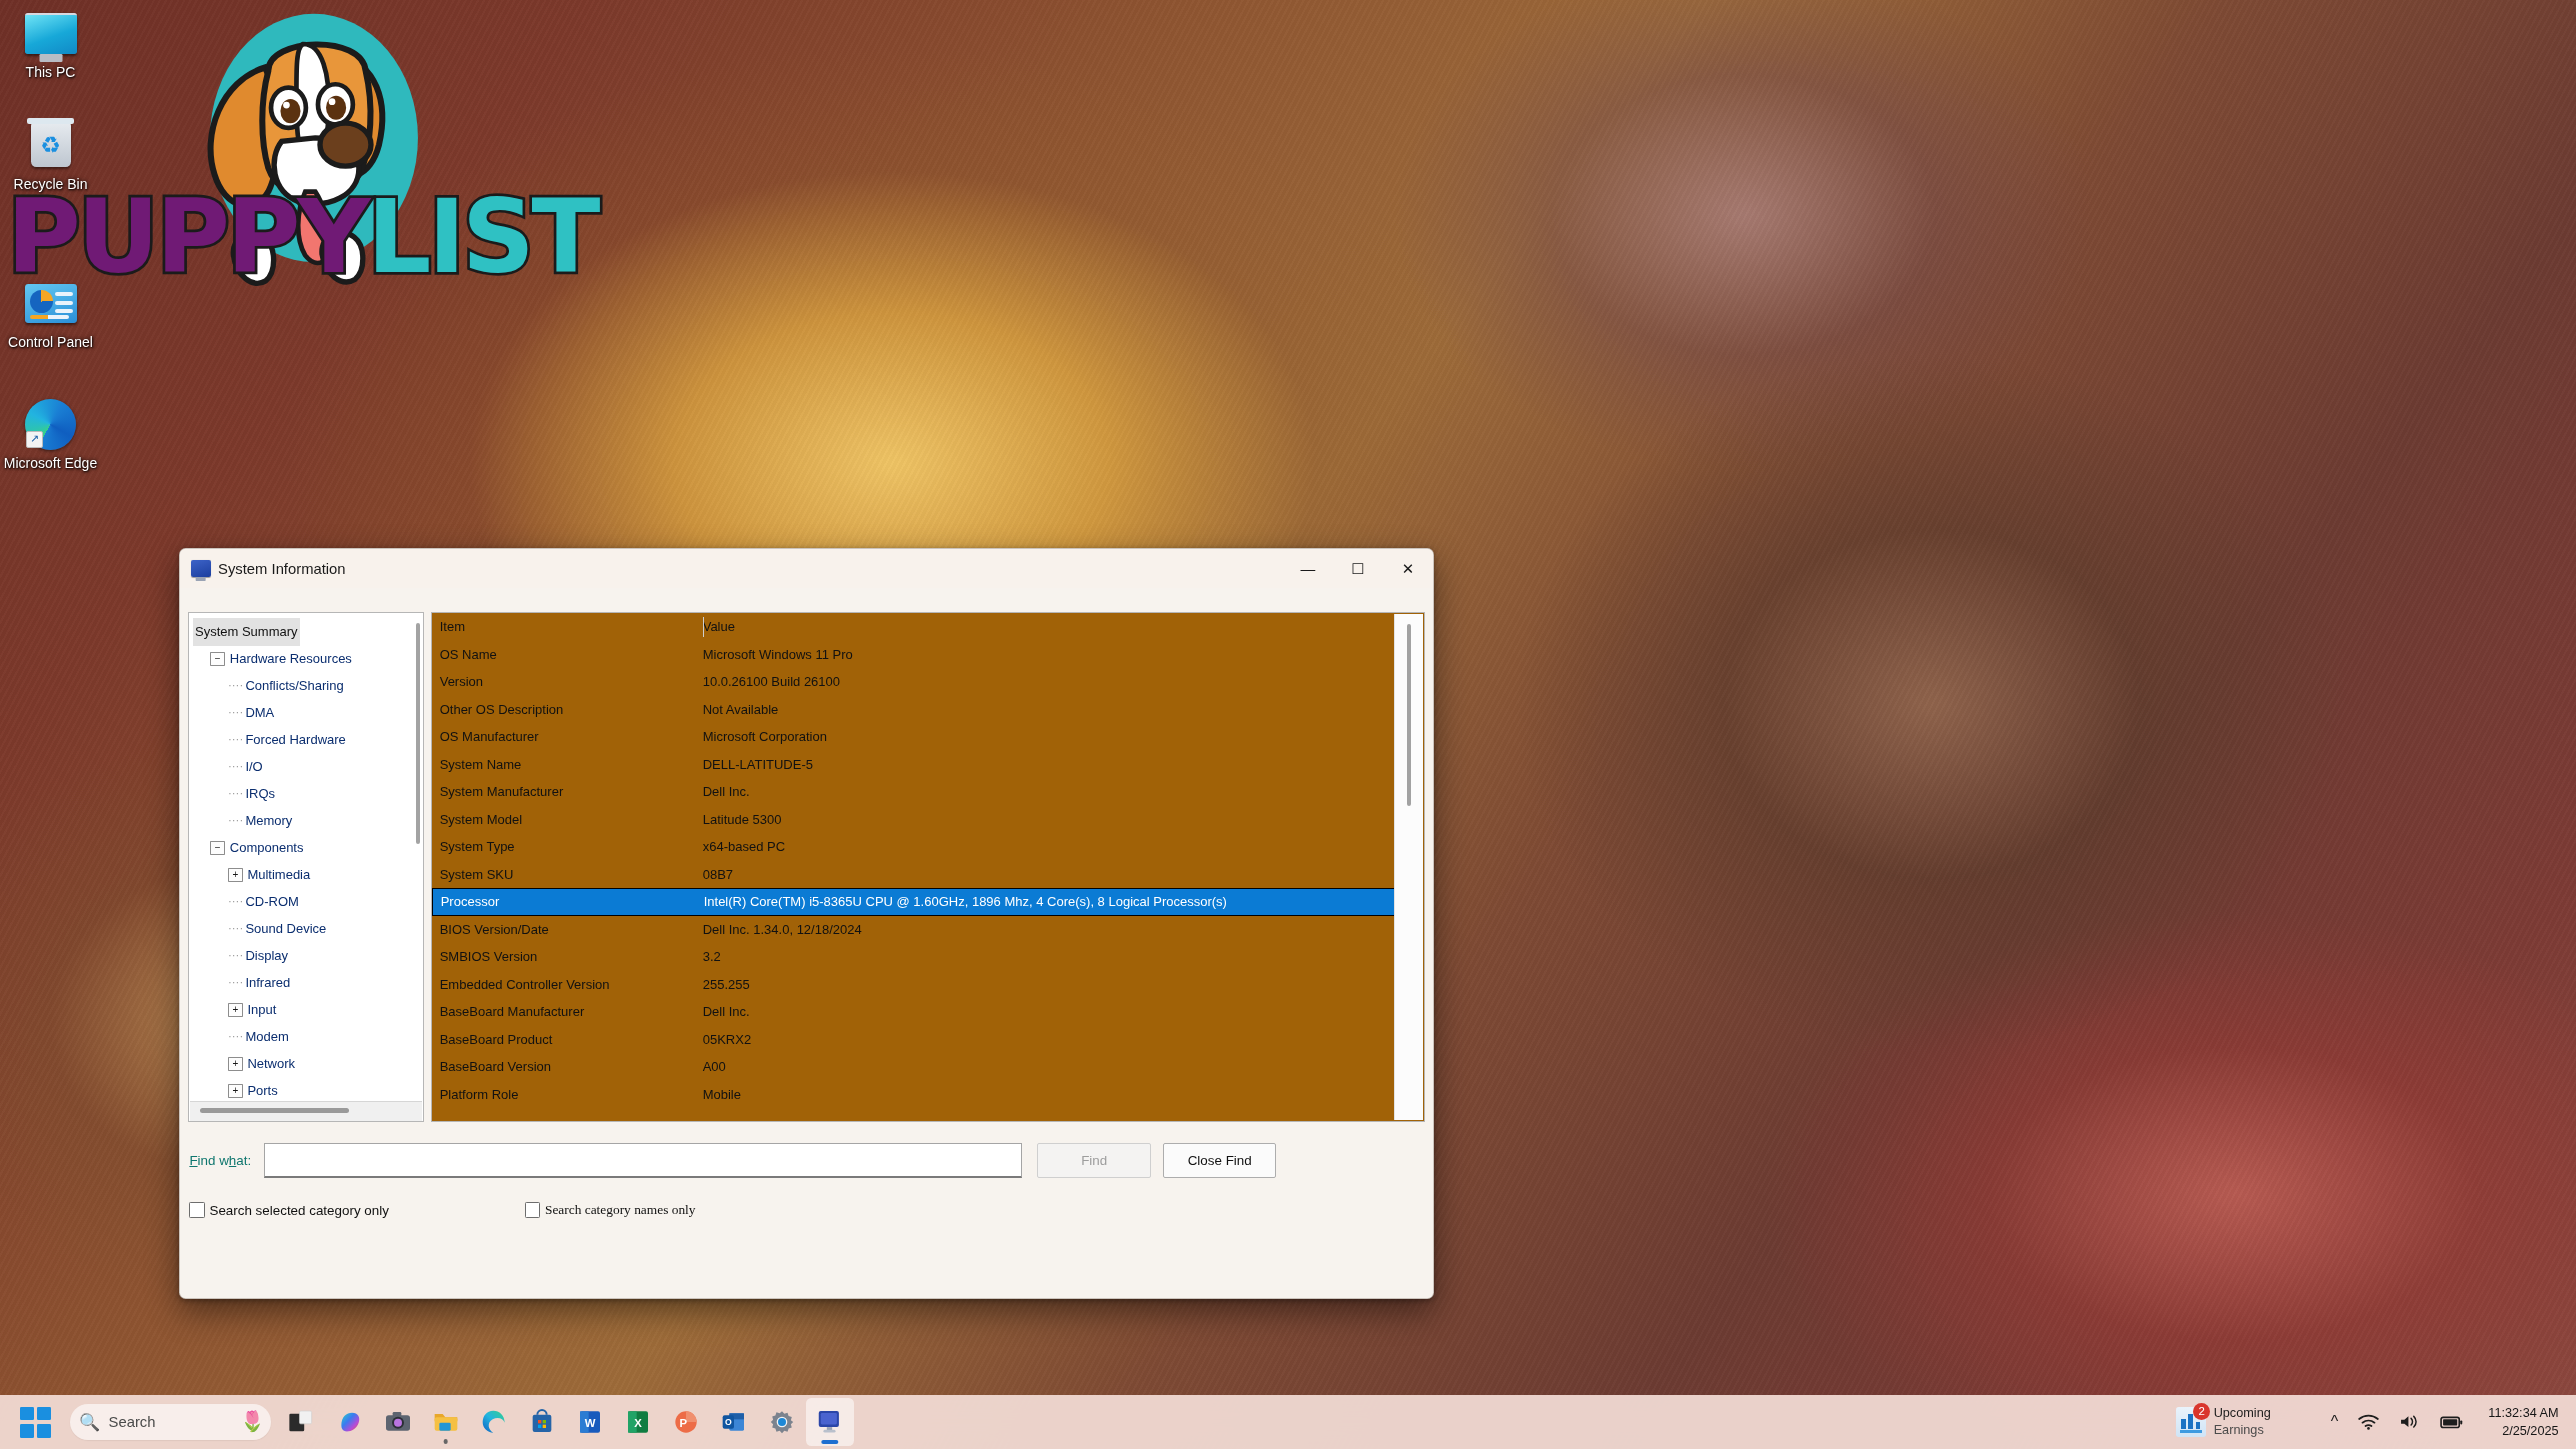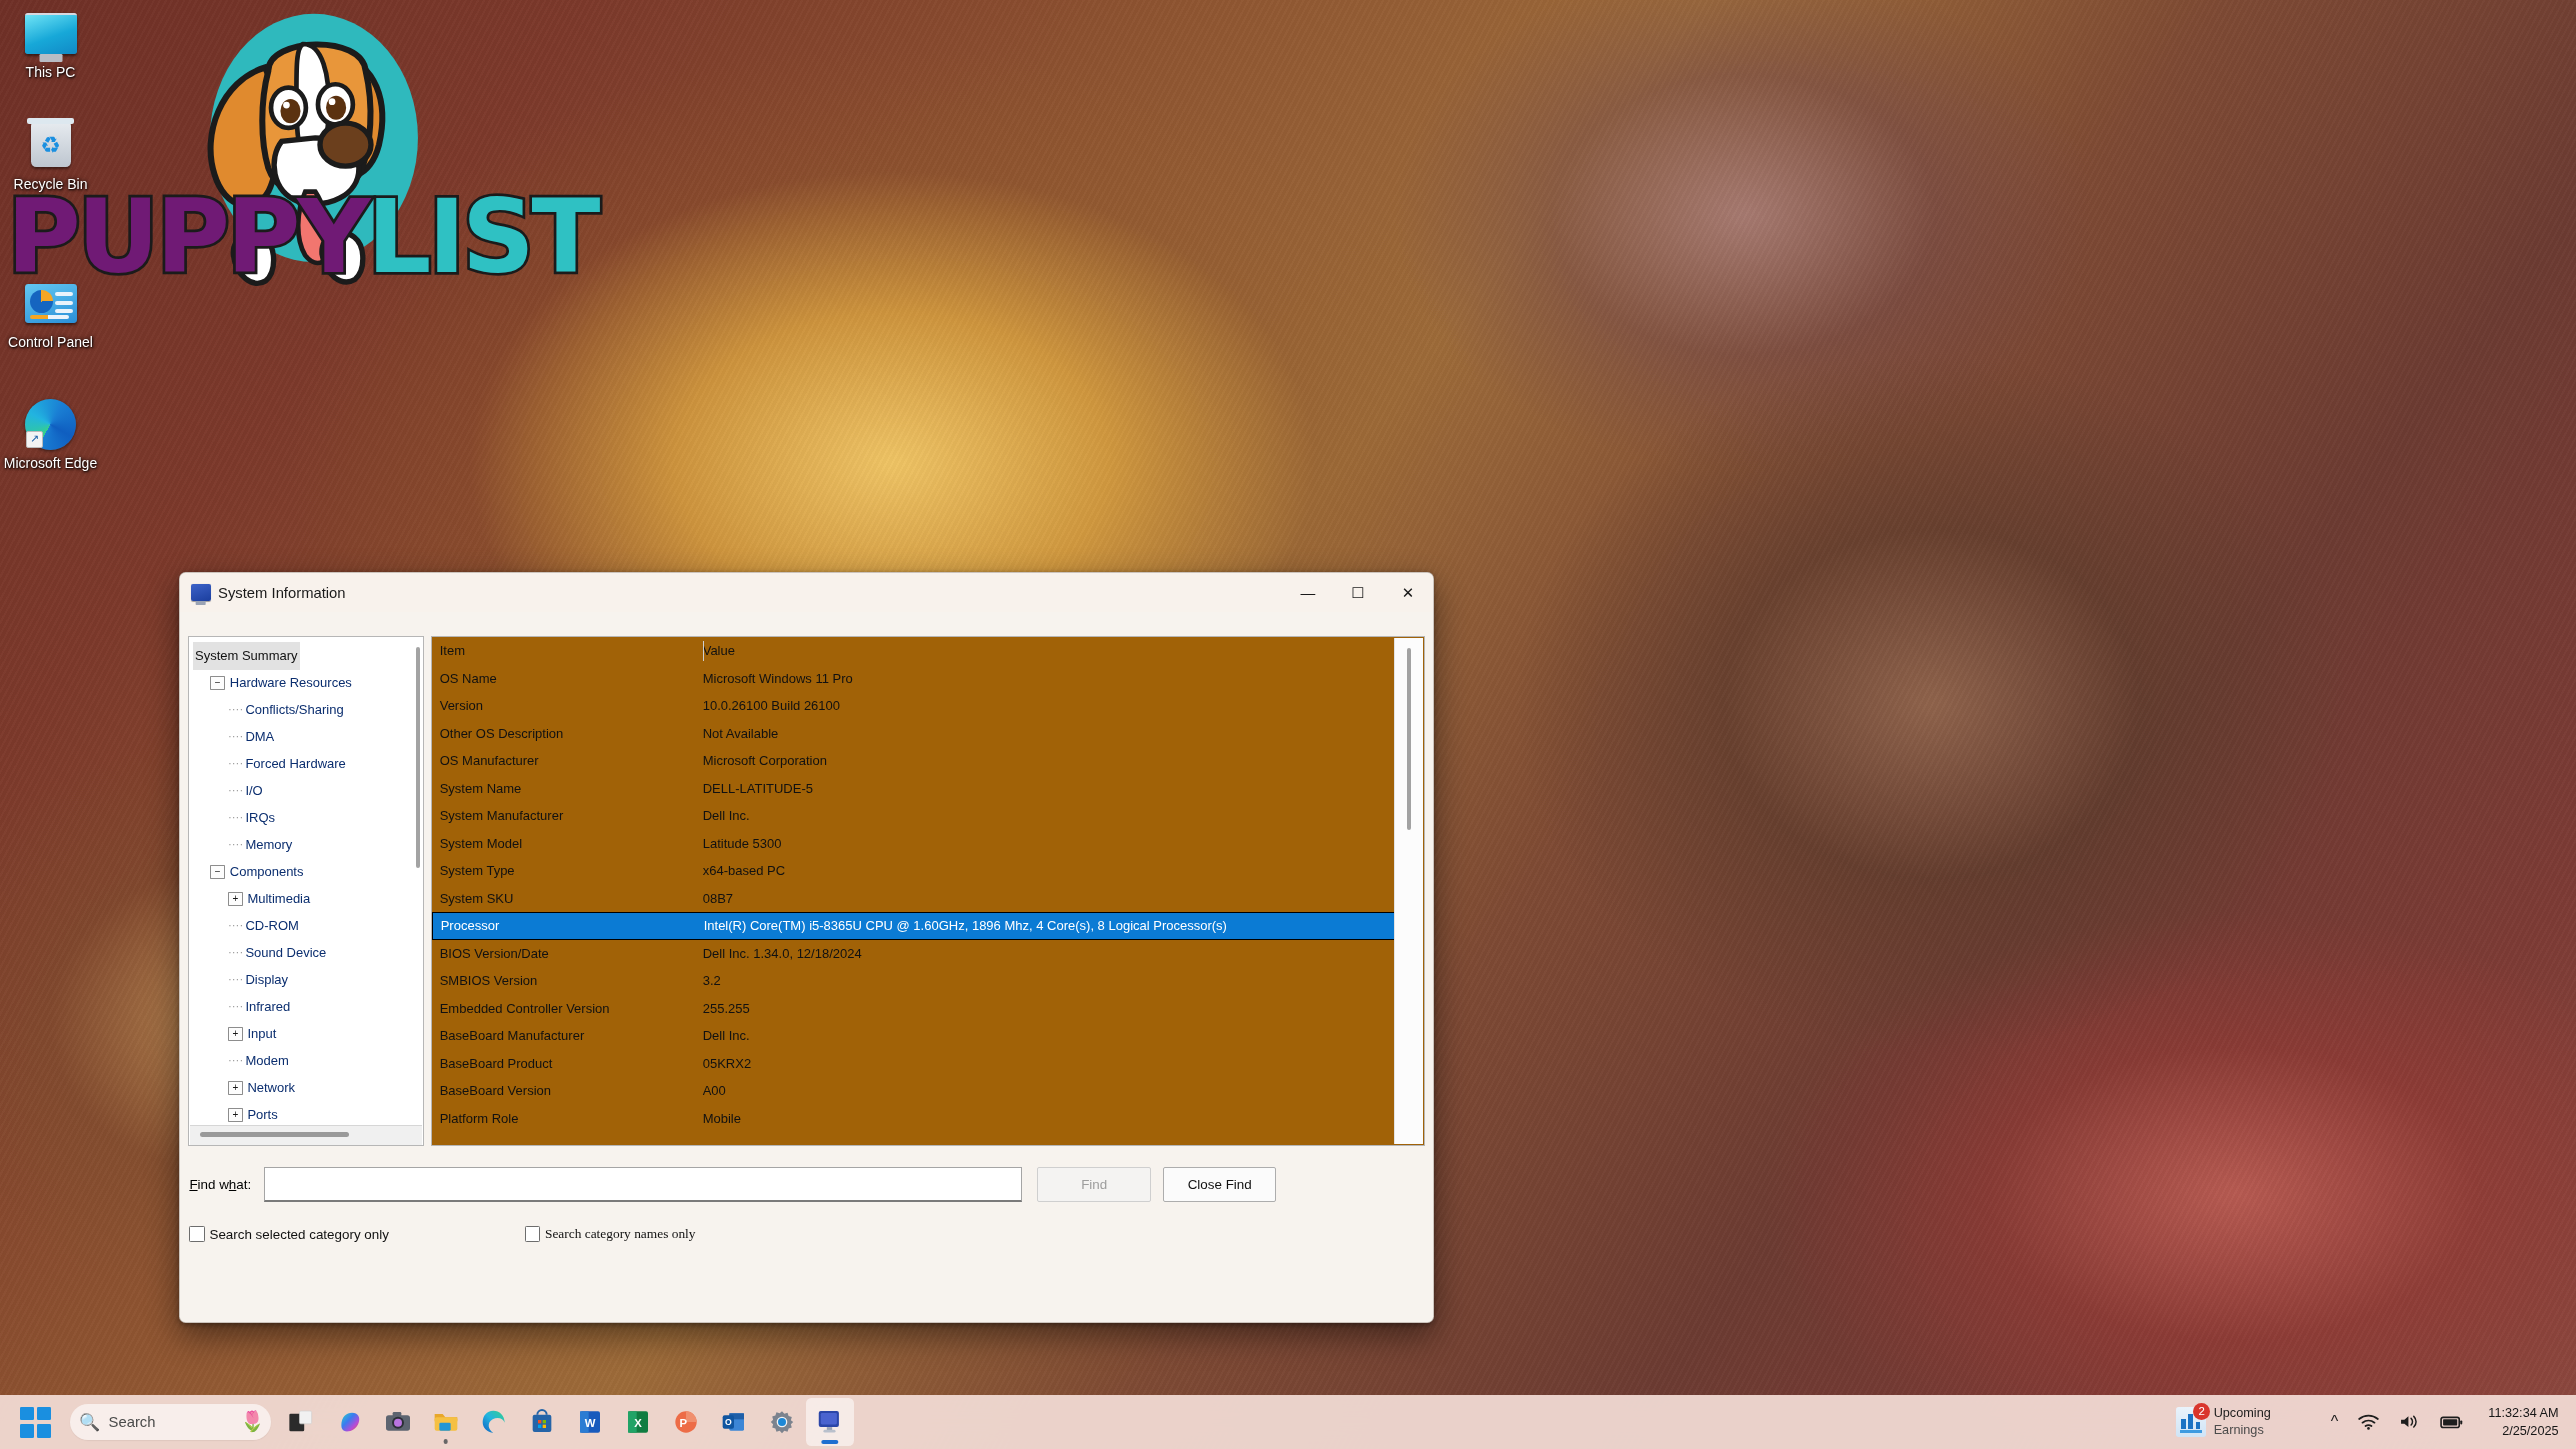--- a/index.html
+++ b/index.html
@@ -76,21 +76,21 @@
   
   #watermark{position:absolute;left:0;top:6.7px;width:644px;height:282px;z-index:5;pointer-events:none;}
   #wm-text{position:absolute;left:6.7px;top:171px;font-size:101px;font-weight:bold;letter-spacing:-3.4px;
     font-family:"DejaVu Sans", sans-serif;}
   #wm-text .w1{color:#701a75;-webkit-text-stroke:5.4px #1b1b1b; paint-order:stroke fill;}
   #wm-text .w2{color:#2fc1c3;-webkit-text-stroke:5.4px #1b1b1b; paint-order:stroke fill;}
 
   
   #win {
     position: absolute;
-    left: 179px; top: 572px; width: 1253px; height: 749px;
+    left: 179px; top: 548px; width: 1253px; height: 749px;
     background: #f7f3ee;
     border-radius: 6.7px;
     box-shadow: 0 12px 32px rgba(0,0,0,.45), 0 1.3px 5.4px rgba(0,0,0,.3);
     z-index: 20;
     overflow: hidden;
     border: 0.7px solid rgba(120,105,95,.35);
   }
   #titlebar{height:39px;background:#f8f2ec;display:flex;align-items:center;position:relative;}
   #titlebar .tb-icon{width:20px;height:17.4px;margin-left:10.7px;margin-right:7.4px;border-radius:2px;
     background:linear-gradient(160deg,#3d63c8,#1b3e9e);position:relative;box-shadow:0 0.7px 0.7px rgba(0,0,0,.35);}
@@ -128,21 +128,21 @@
   .drow .c2{flex:1;}
   .drow.selected{background:#0b7bd4;color:#fff;border:1.3px solid #000;box-sizing:border-box;height:27.5px;}
   .drow.selected .c1,.drow.selected .c2{color:#fff;}
   #dp-colsep{position:absolute;left:271px;top:4px;width:0.7px;height:20px;background:#cfcfcf;}
   #dp-vscroll{position:absolute;right:0.7px;top:0.7px;width:28px;bottom:0.7px;background:#fcfcfc;border-left:0.7px solid #e3e3e3;}
   #dp-vscroll .thumb{position:absolute;left:11.4px;top:10.7px;width:4.7px;height:182px;background:#a2a2a2;border-radius:2.7px;}
 
   
   #findbar{position:absolute;left:0;right:0;top:581px;bottom:0;background:#f7f3ee;padding:0 9.4px;box-sizing:border-box;}
   #findrow{display:flex;align-items:center;height:44px;padding-top:8px;}
-  #find-label{font-size:13.4px;color:#000000;width:75px;flex:0 0 auto;}
+  #find-label{font-size:13.4px;color:#0f766e;width:75px;flex:0 0 auto;}
   #find-input{flex:0 0 auto;width:758px;height:35px;background:#fff;border:0.7px solid #a5a5a5;border-bottom:2px solid #7a7a7a;
     font-size:13.4px;padding:0 5.4px;box-sizing:border-box;font-family:"Liberation Sans",sans-serif;}
   .btn{height:35px;border:0.7px solid #adadad;background:#f6f5f4;font-size:13.4px;color:#111;border-radius:2px;
     font-family:"Liberation Sans",sans-serif;display:flex;align-items:center;justify-content:center;box-sizing:border-box;}
   #btn-find{width:114px;margin-left:14.8px;color:#9d9d9d;background:#f4f3f2;border-color:#cfcfcf;}
   #btn-close-find{width:113px;margin-left:12px;background:#fbfbfb;}
   #checkrow{display:flex;align-items:center;height:29.5px;margin-top:13.4px;font-size:13.4px;color:#111;}
   .cbx{width:13.4px;height:13.4px;border:0.7px solid #6d6d6d;background:#fff;margin-right:4.7px;border-radius:1.3px;flex:0 0 auto;}
   .chkitem{display:flex;align-items:center;}
   #chk2{margin-left:136px;font-family:Liberation Serif, serif;}

